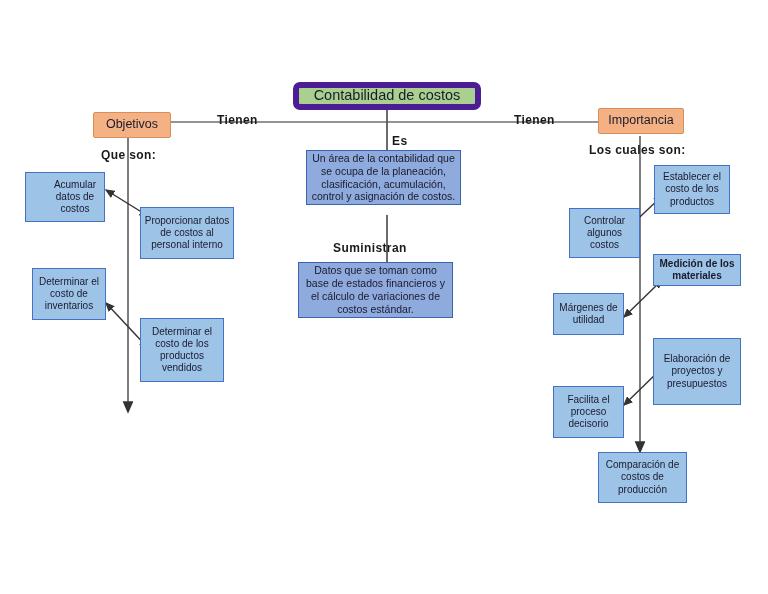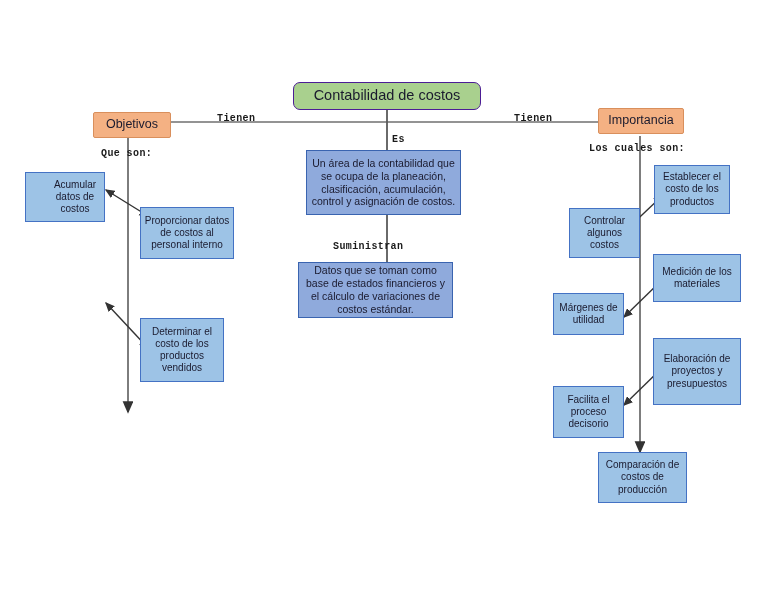--- a/index.html
+++ b/index.html
@@ -30,21 +30,21 @@
     justify-content: center;
     text-align: center;
     color: #1a1a2e;
     line-height: 1.22;
     z-index: 3;
   }
   .node span { display: block; padding: 0 3px; }
 
   .node-root {
     background: #a9d08e;
-    border: 1px solid #4c1d95;
+    border: 6px solid #4c1d95;
     border-radius: 7px;
     font-size: 14.5px;
   }
   .node-branch {
     background: #f4b183;
     border: 1px solid #d98f5c;
     border-radius: 2px;
     font-size: 12.5px;
   }
   .node-center {
@@ -53,27 +53,27 @@
     font-size: 10.5px;
   }
   .node-leaf {
     background: #9dc3e6;
     border: 1px solid #4472c4;
     font-size: 10px;
   }
 
   .edge-label {
     position: absolute;
-    font-size: 10px;
+    font-size: 12px;
     font-weight: bold;
     color: #1a1a1a;
     letter-spacing: 0.4px;
     white-space: nowrap;
     z-index: 4;
-    font-family: Liberation Mono, monospace;
+    font-family: Liberation Sans, sans-serif;
   }
 </style>
 </head>
 <body>
 
 <div id="canvas">
 
   <svg id="edges" viewBox="0 0 768 594">
     <defs>
       <marker id="arrow" markerWidth="7" markerHeight="7" refX="6" refY="3" orient="auto" markerUnits="strokeWidth">
@@ -112,44 +112,47 @@
     <span>Importancia</span>
   </div>
 
   <div class="edge-label" style="left:217px; top:113px;">Tienen</div>
   <div class="edge-label" style="left:514px; top:113px;">Tienen</div>
   <div class="edge-label" style="left:392px; top:134px;">Es</div>
   <div class="edge-label" style="left:333px; top:241px;">Suministran</div>
   <div class="edge-label" style="left:101px; top:148px;">Que son:</div>
   <div class="edge-label" style="left:589px; top:143px;">Los cuales son:</div>
 
-  <div class="node node-center" style="left:306px; top:150px; width:155px; height:65px;">
+  <div class="node node-center" style="left:306px; top:150px; width:155px; height:55px;">
     <span>Un área de la contabilidad que se ocupa de la planeación, clasificación, acumulación, control y asignación de costos.</span>
   </div>
   <div class="node node-center" style="left:298px; top:262px; width:155px; height:56px;">
     <span>Datos que se toman como base de estados financieros y el cálculo de variaciones de costos estándar.</span>
   </div>
 
   <div class="node node-leaf" style="left:25px; top:172px; width:80px; height:50px;padding-left:20px;">
     <span>Acumular datos de costos</span>
   </div>
   <div class="node node-leaf" style="left:140px; top:207px; width:94px; height:52px;">
     <span>Proporcionar datos de costos al personal interno</span>
   </div>
+  <div class="node node-leaf" style="left:32px; top:268px; width:74px; height:52px;">
+    <span>Determinar el costo de inventarios</span>
+  </div>
   <div class="node node-leaf" style="left:140px; top:318px; width:84px; height:64px;align-items:center;">
     <span>Determinar el costo de los productos vendidos</span>
   </div>
 
   <div class="node node-leaf" style="left:654px; top:165px; width:76px; height:49px;">
     <span>Establecer el costo de los productos</span>
   </div>
   <div class="node node-leaf" style="left:553px; top:208px; width:71px; height:50px;margin-left:16px;">
     <span>Controlar algunos costos</span>
   </div>
-  <div class="node node-leaf" style="left:653px; top:254px; width:88px; height:48px;">
+  <div class="node node-leaf" style="left:653px; top:254px; width:88px; height:32px;font-weight:bold;">
     <span>Medición de los materiales</span>
   </div>
   <div class="node node-leaf" style="left:553px; top:293px; width:71px; height:42px;">
     <span>Márgenes de utilidad</span>
   </div>
   <div class="node node-leaf" style="left:653px; top:338px; width:88px; height:67px;">
     <span>Elaboración de proyectos y presupuestos</span>
   </div>
   <div class="node node-leaf" style="left:553px; top:386px; width:71px; height:52px;">
     <span>Facilita el proceso decisorio</span>

